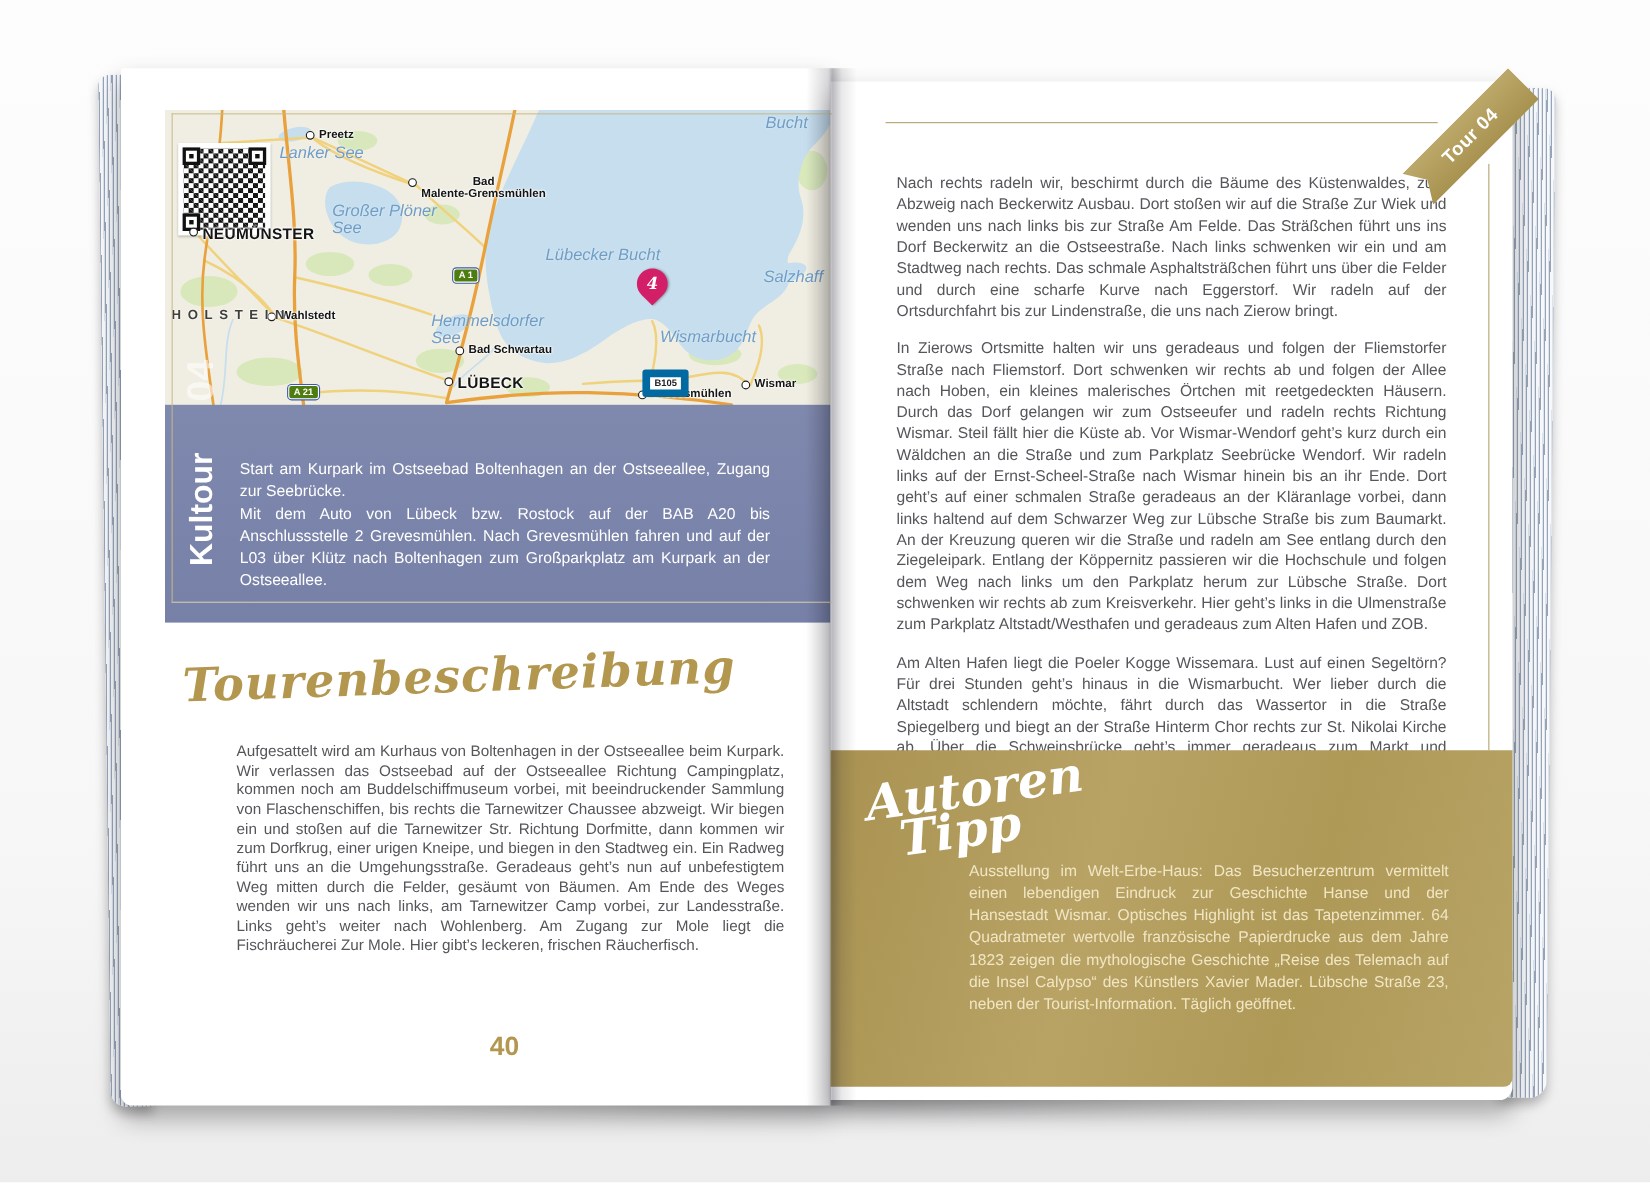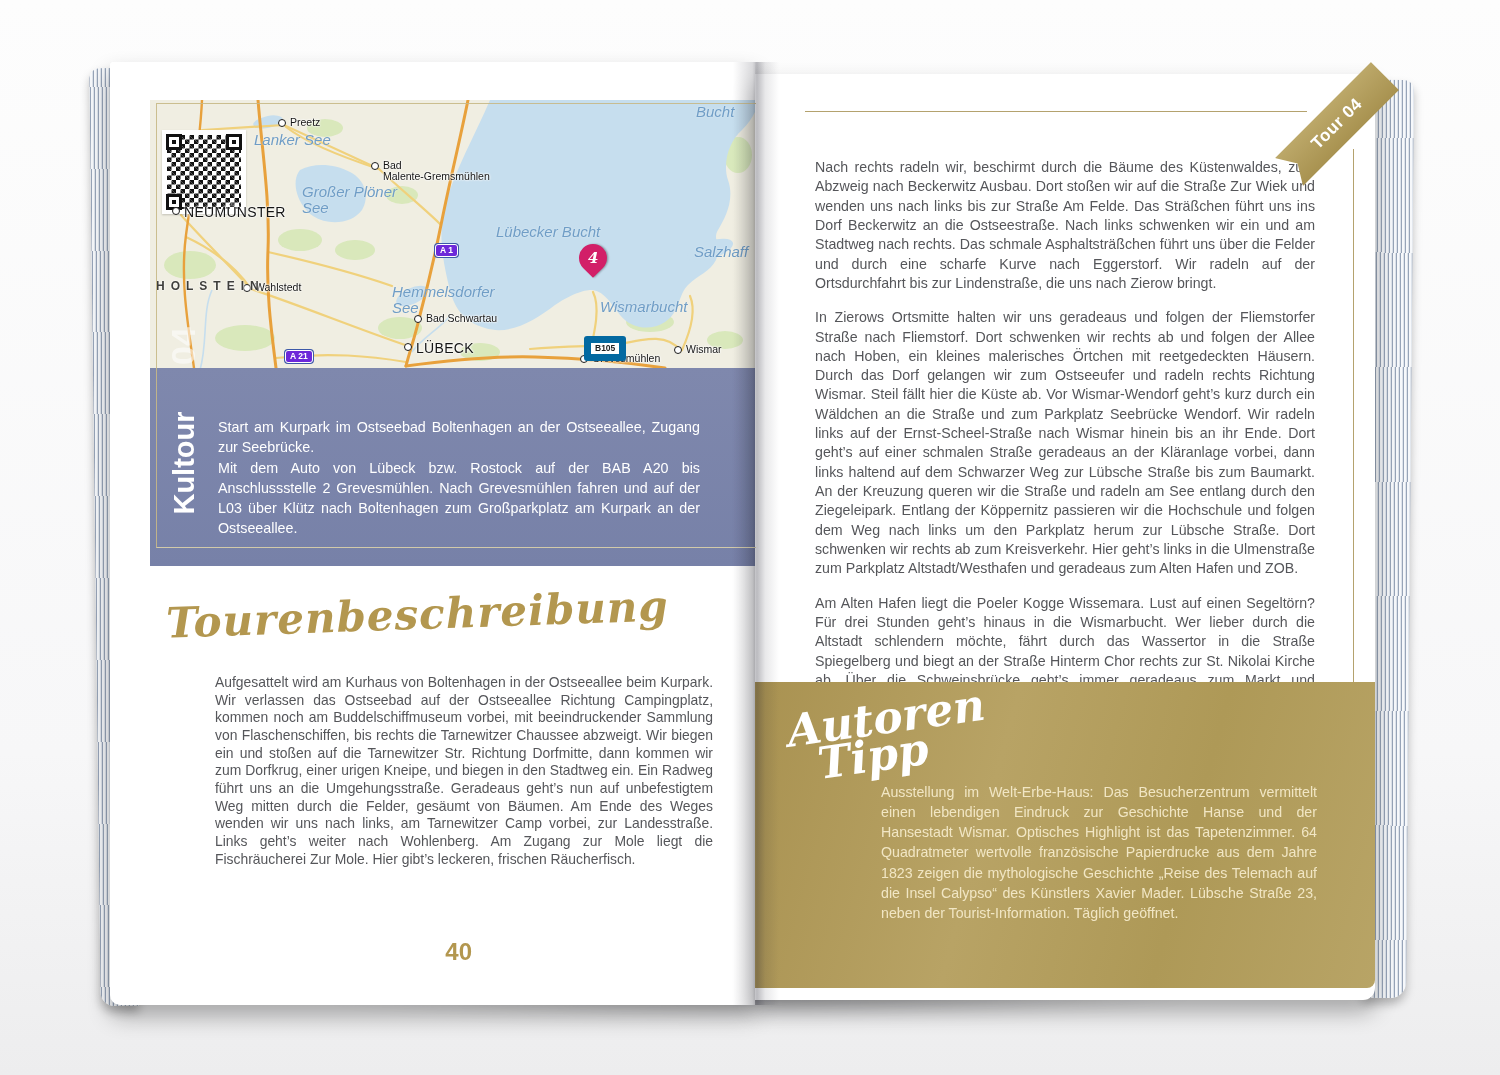--- a/index.html
+++ b/index.html
@@ -20,30 +20,30 @@
   .page-right{left:755px;top:74px;width:620px;height:926px;border-radius:0 4px 12px 0;}
   .spine{left:733px;top:62px;width:46px;height:943px;pointer-events:none;z-index:9;
     background:linear-gradient(90deg,rgba(30,30,45,0) 0%,rgba(30,30,45,.16) 42%,rgba(30,30,45,.30) 52%,rgba(30,30,45,.10) 70%,rgba(30,30,45,0) 100%);}
   
   .map{left:40px;top:38px;width:605px;height:270px;overflow:hidden;background:#f0eee2;}
   .map svg{position:absolute;left:0;top:0;width:100%;height:100%;}
   .frame{left:46px;top:41px;width:599px;height:443px;pointer-events:none;z-index:6;
     border-left:1px solid rgba(200,185,135,.9);border-top:1px solid rgba(200,185,135,.9);
     border-bottom:1px solid rgba(220,210,170,.9);}
   .m-label{position:absolute;white-space:pre-line;line-height:1.05;}
-  .m-city{display:flex;align-items:flex-start;font-weight:normal;font-size:10.5px;color:#151515;
-    text-shadow:0 0 2px #fff,0 0 2px #fff,0 0 3px #fff;}
+  .m-city{display:flex;align-items:flex-start;font-weight:bold;font-size:10.5px;color:#151515;
+    text-shadow:0 0 2px #fff,0 0 2px #fff,0 0 3px #fff;text-align:center;}
   .m-city .dot{width:6px;height:6px;border:1.6px solid #1c1c1c;border-radius:50%;background:#fff;
     margin:2px 4px 0 0;flex:0 0 auto;}
   .m-big{font-size:14px;letter-spacing:.3px;}
   .m-region{font-size:12px;font-weight:600;letter-spacing:6px;color:#3f3f3c;
     text-shadow:0 0 2px #fff,0 0 2px #fff;}
   .m-water{font-style:italic;font-size:15px;color:#6f9dc6;text-shadow:0 0 2px rgba(255,255,255,.6);}
   .shield{position:absolute;font-size:8.5px;font-weight:bold;padding:1px 4px;border-radius:3px;line-height:1.1;}
-  .shield-a{background:#6d28d9;color:#fff;border:1px solid #fff;box-shadow:0 0 0 1px #3d59a8;margin-left:23px;}
+  .shield-a{background:#4d7c0f;color:#fff;border:1px solid #fff;box-shadow:0 0 0 1px #3d59a8;}
   .shield-b{background:#fff;color:#222;border:7px solid #0369a1;}
   .qr{left:12px;top:30px;width:84px;height:84px;background:#fff;padding:5px;box-sizing:border-box;box-shadow:0 1px 2px rgba(0,0,0,.2);}
   .qr-inner{position:relative;width:100%;height:100%;
     background-image:linear-gradient(45deg,#111 25%,transparent 25%,transparent 75%,#111 75%),
                      linear-gradient(45deg,#111 25%,transparent 25%,transparent 75%,#111 75%);
     background-size:9px 9px;background-position:0 0,4.5px 4.5px;}
   .finder{position:absolute;width:16px;height:16px;border:3px solid #111;background:#fff;box-sizing:border-box;}
   .finder::after{content:"";position:absolute;left:3px;top:3px;width:4px;height:4px;background:#111;}
   .f1{left:-1px;top:-1px}.f2{right:-1px;top:-1px}.f3{left:-1px;bottom:-1px}
   .pin{left:429px;top:144px;width:28px;height:28px;background:#d21f68;border-radius:50% 50% 50% 0;

